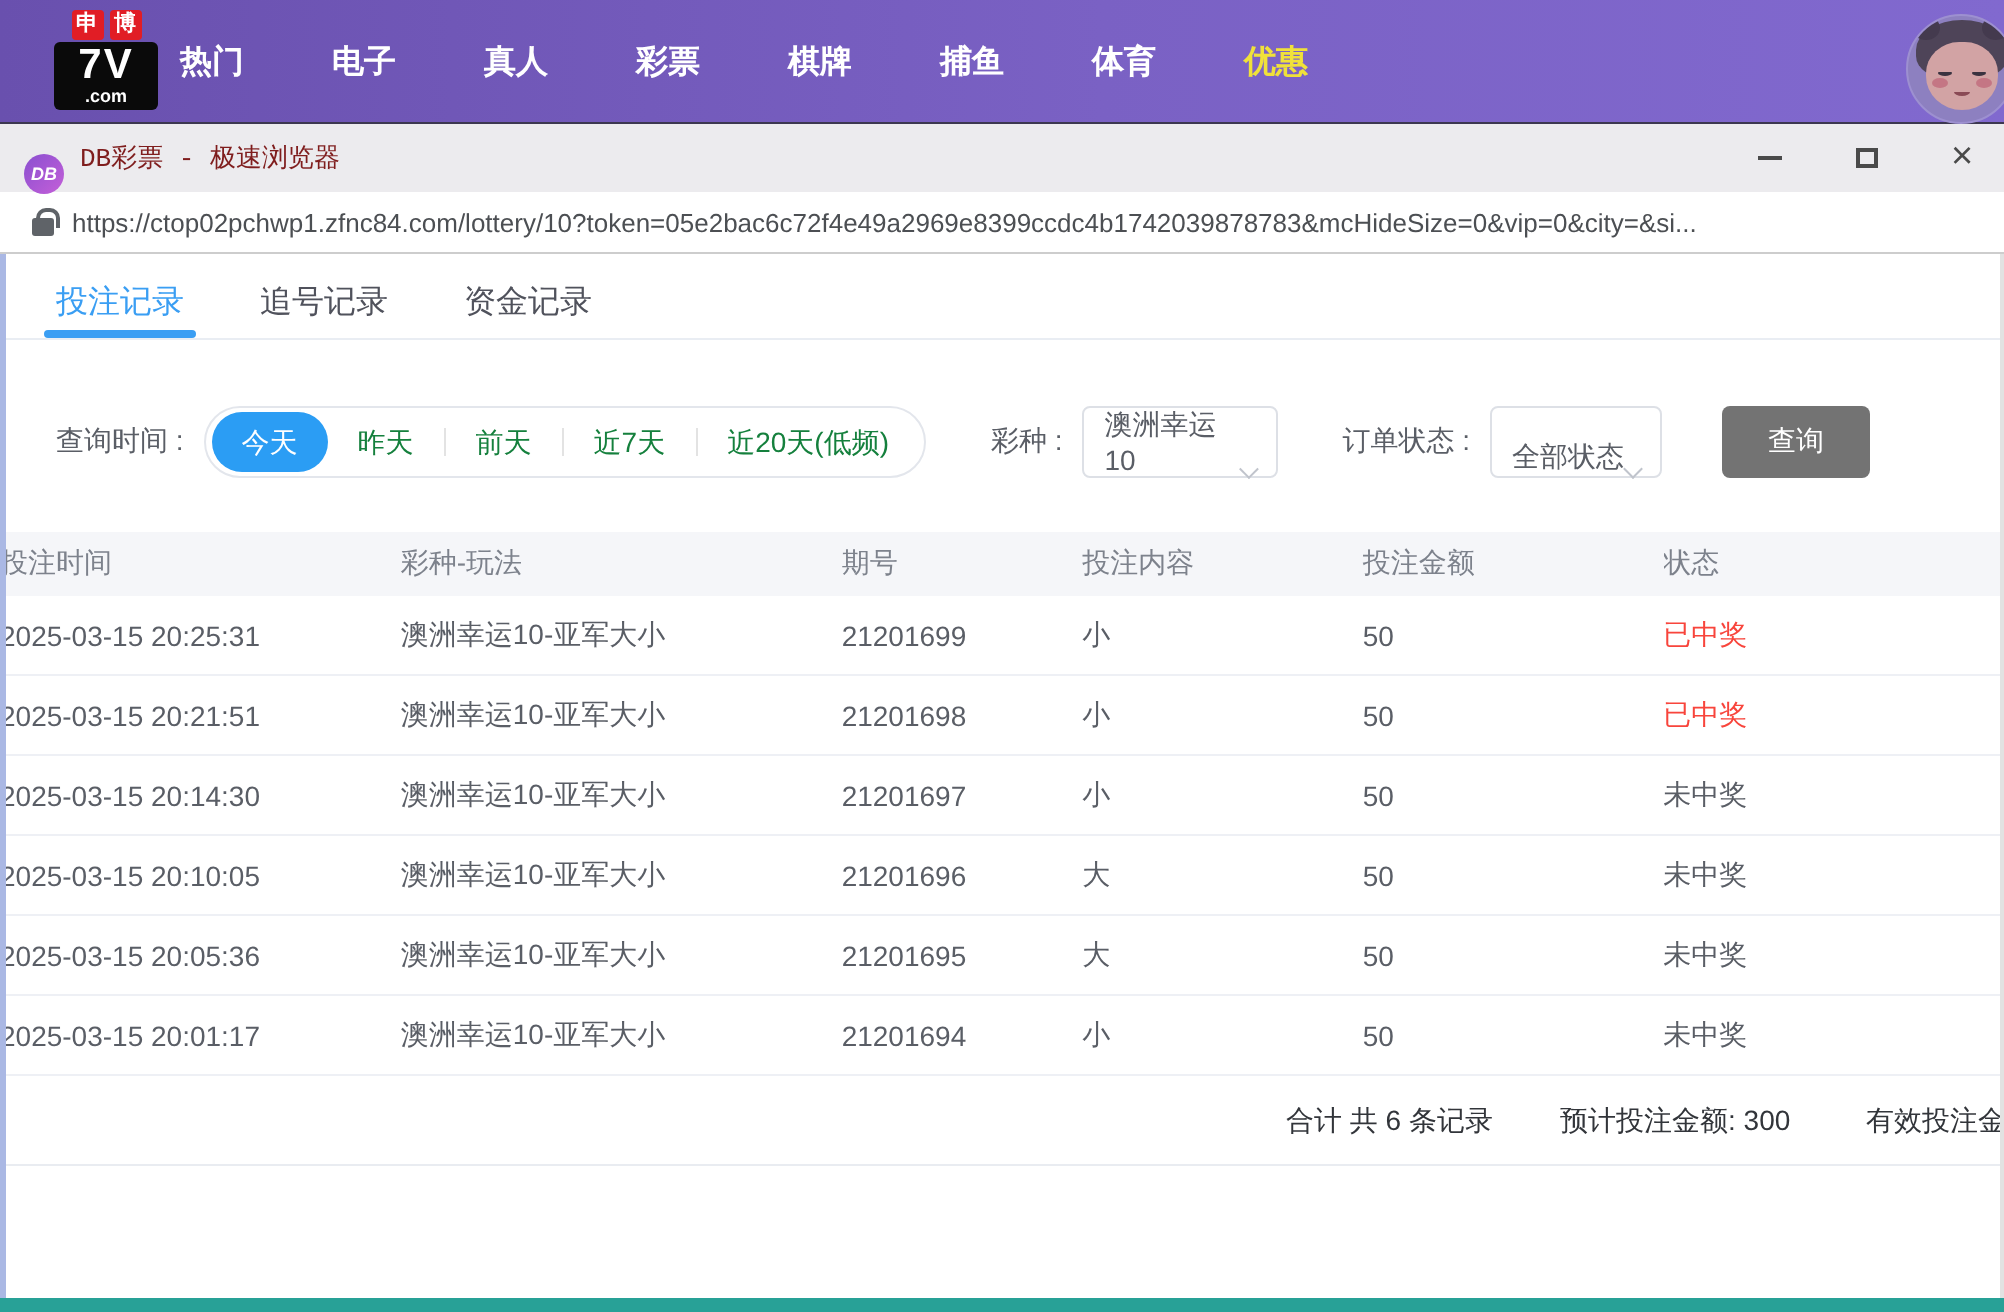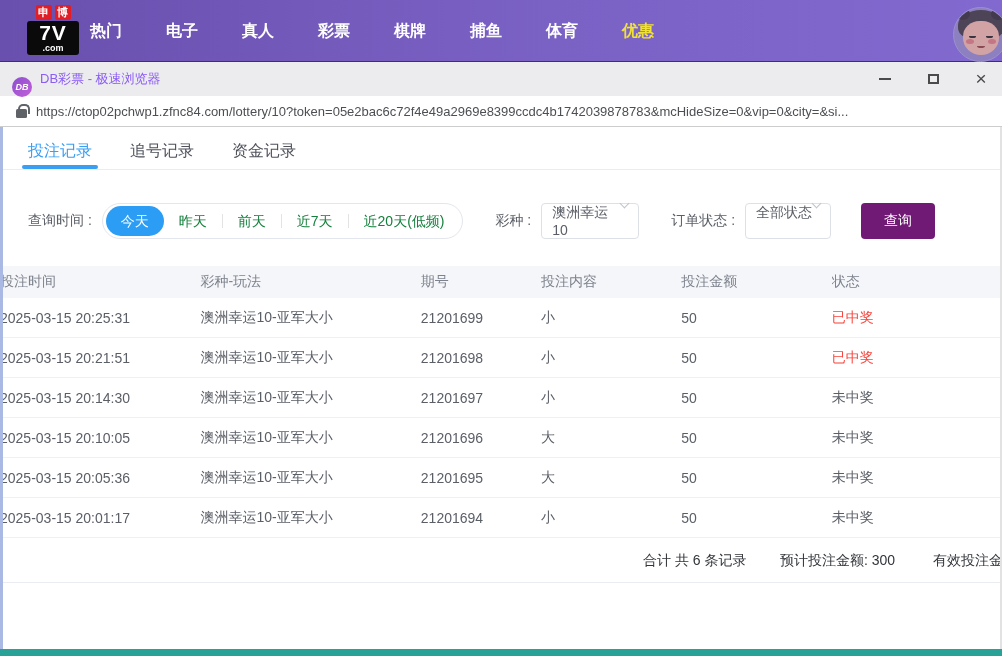--- a/index.html
+++ b/index.html
@@ -41,21 +41,21 @@
   .av-blush.l { left:3px; } .av-blush.r { right:3px; }
   .av-mouth { position:absolute; left:14px; top:23px; width:8px; height:4px;
     border-bottom:2px solid #8a4a55; border-radius:50%; }
 
   
   .titlebar { height:34px; background:#ecebee; display:flex; align-items:center;
     padding-left:12px; position:relative; }
   .app-icon { width:20px; height:20px; border-radius:50%;
     background:linear-gradient(135deg,#8a4fd0,#c45fd8); color:#fff; font-size:9px;
     font-weight:bold; font-style:italic; text-align:center; line-height:20px; margin-right:8px;margin-top:16px; }
-  .win-title { font-size:13px; color:#8b5cf6; }
+  .win-title { font-size:13px; color:#7f1d1d;font-family:Liberation Mono, monospace; }
   .win-controls { position:absolute; right:6px; top:0; height:34px; display:flex;
     align-items:center; gap:26px; padding-right:4px; }
   .wc { width:22px; height:22px; display:flex; align-items:center; justify-content:center;
     cursor:pointer; color:#4a4a4a; font-size:15px; }
   .wc-min-bar { width:12px; height:2px; background:#4a4a4a; }
   .wc-max-box { width:11px; height:10px; border:2px solid #4a4a4a; }
 
   
   .urlbar { height:31px; background:#fff; border-bottom:1px solid #cdcdcd;
     display:flex; align-items:center; padding-left:16px; }
@@ -80,29 +80,29 @@
     height:4px; background:#3a9ef3; border-radius:3px; }
 
   .filter-row { display:flex; align-items:center; margin:33px 0 0 28px; font-size:14px; }
   .f-label { color:#5a5e66; margin-right:10px; white-space:nowrap; }
   .time-group { display:flex; align-items:center; border:1px solid #e3e6ec;
     border-radius:18px; height:36px; padding:0 3px; background:#fff; }
   .time-chip { padding:0 15px; height:30px; line-height:30px; color:#15803d;
     cursor:pointer; white-space:nowrap; }
   .time-chip.active { background:#2b9df4; color:#fff; border-radius:15px; }
   .time-div { width:1px; height:14px; background:#e3e3e3; }
-  .select { display:flex; align-items:flex-start; justify-content:space-between;
+  .select { display:flex; align-items:flex-end; justify-content:space-between;
     border:1px solid #dde0e6; border-radius:4px; height:36px; padding:0 10px;
     color:#5a5e66; cursor:pointer; background:#fff; }
   .sel-lottery { width:98px; margin-right:32px; }
   .sel-status { width:86px; margin-right:30px; }
   .chev { width:7px; height:7px; border-right:1.5px solid #c0c4cc;
     border-bottom:1.5px solid #c0c4cc; transform:rotate(45deg); margin-top:-4px; }
   .ml32 { margin-left:32px; }
-  .query-btn { width:74px; height:36px; background:#701a75; color:#fff; border:none;
+  .query-btn { width:74px; height:36px; background:#737373; color:#fff; border:none;
     border-radius:4px; font-size:14px; cursor:pointer;
     font-family:"Liberation Sans","DejaVu Sans",sans-serif; }
 
   .table { margin-top:27px; }
   .thead { display:flex; height:32px; align-items:center; background:#f5f6f9;
     color:#7d828c; font-size:14px; }
   .trow { display:flex; height:40px; align-items:center; border-bottom:1px solid #eef0f5;
     color:#5a5e66; font-size:14px; background:#fff; }
   .cell { white-space:nowrap; overflow:hidden; }
   .c0{width:20%;} .c1{width:22%;} .c2{width:12%;} .c3{width:14%;} .c4{width:15%;} .c5{width:17%;}

